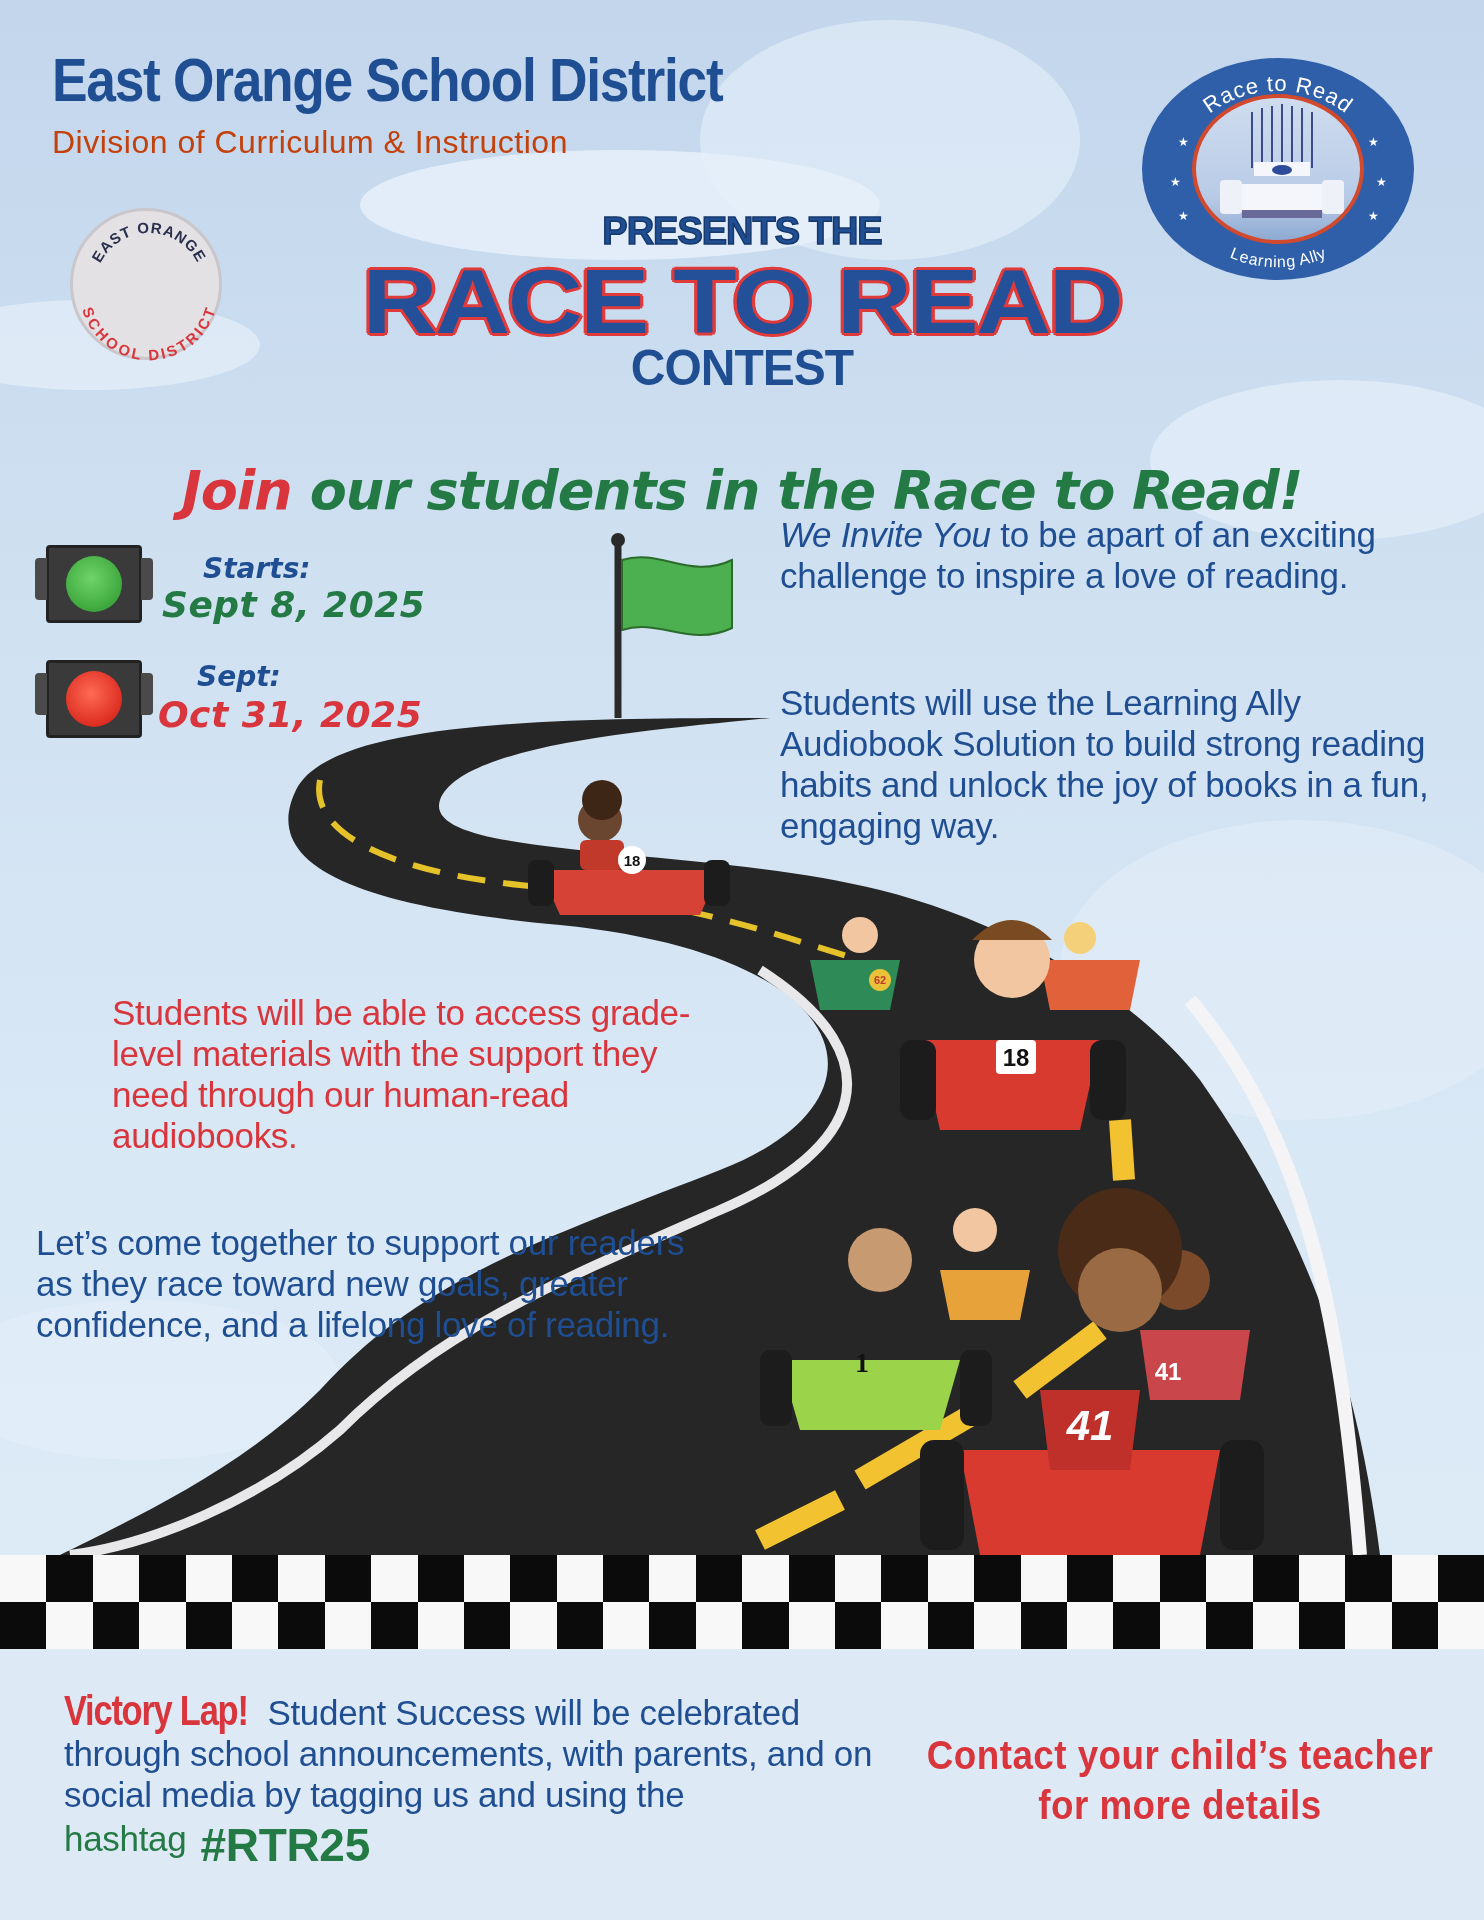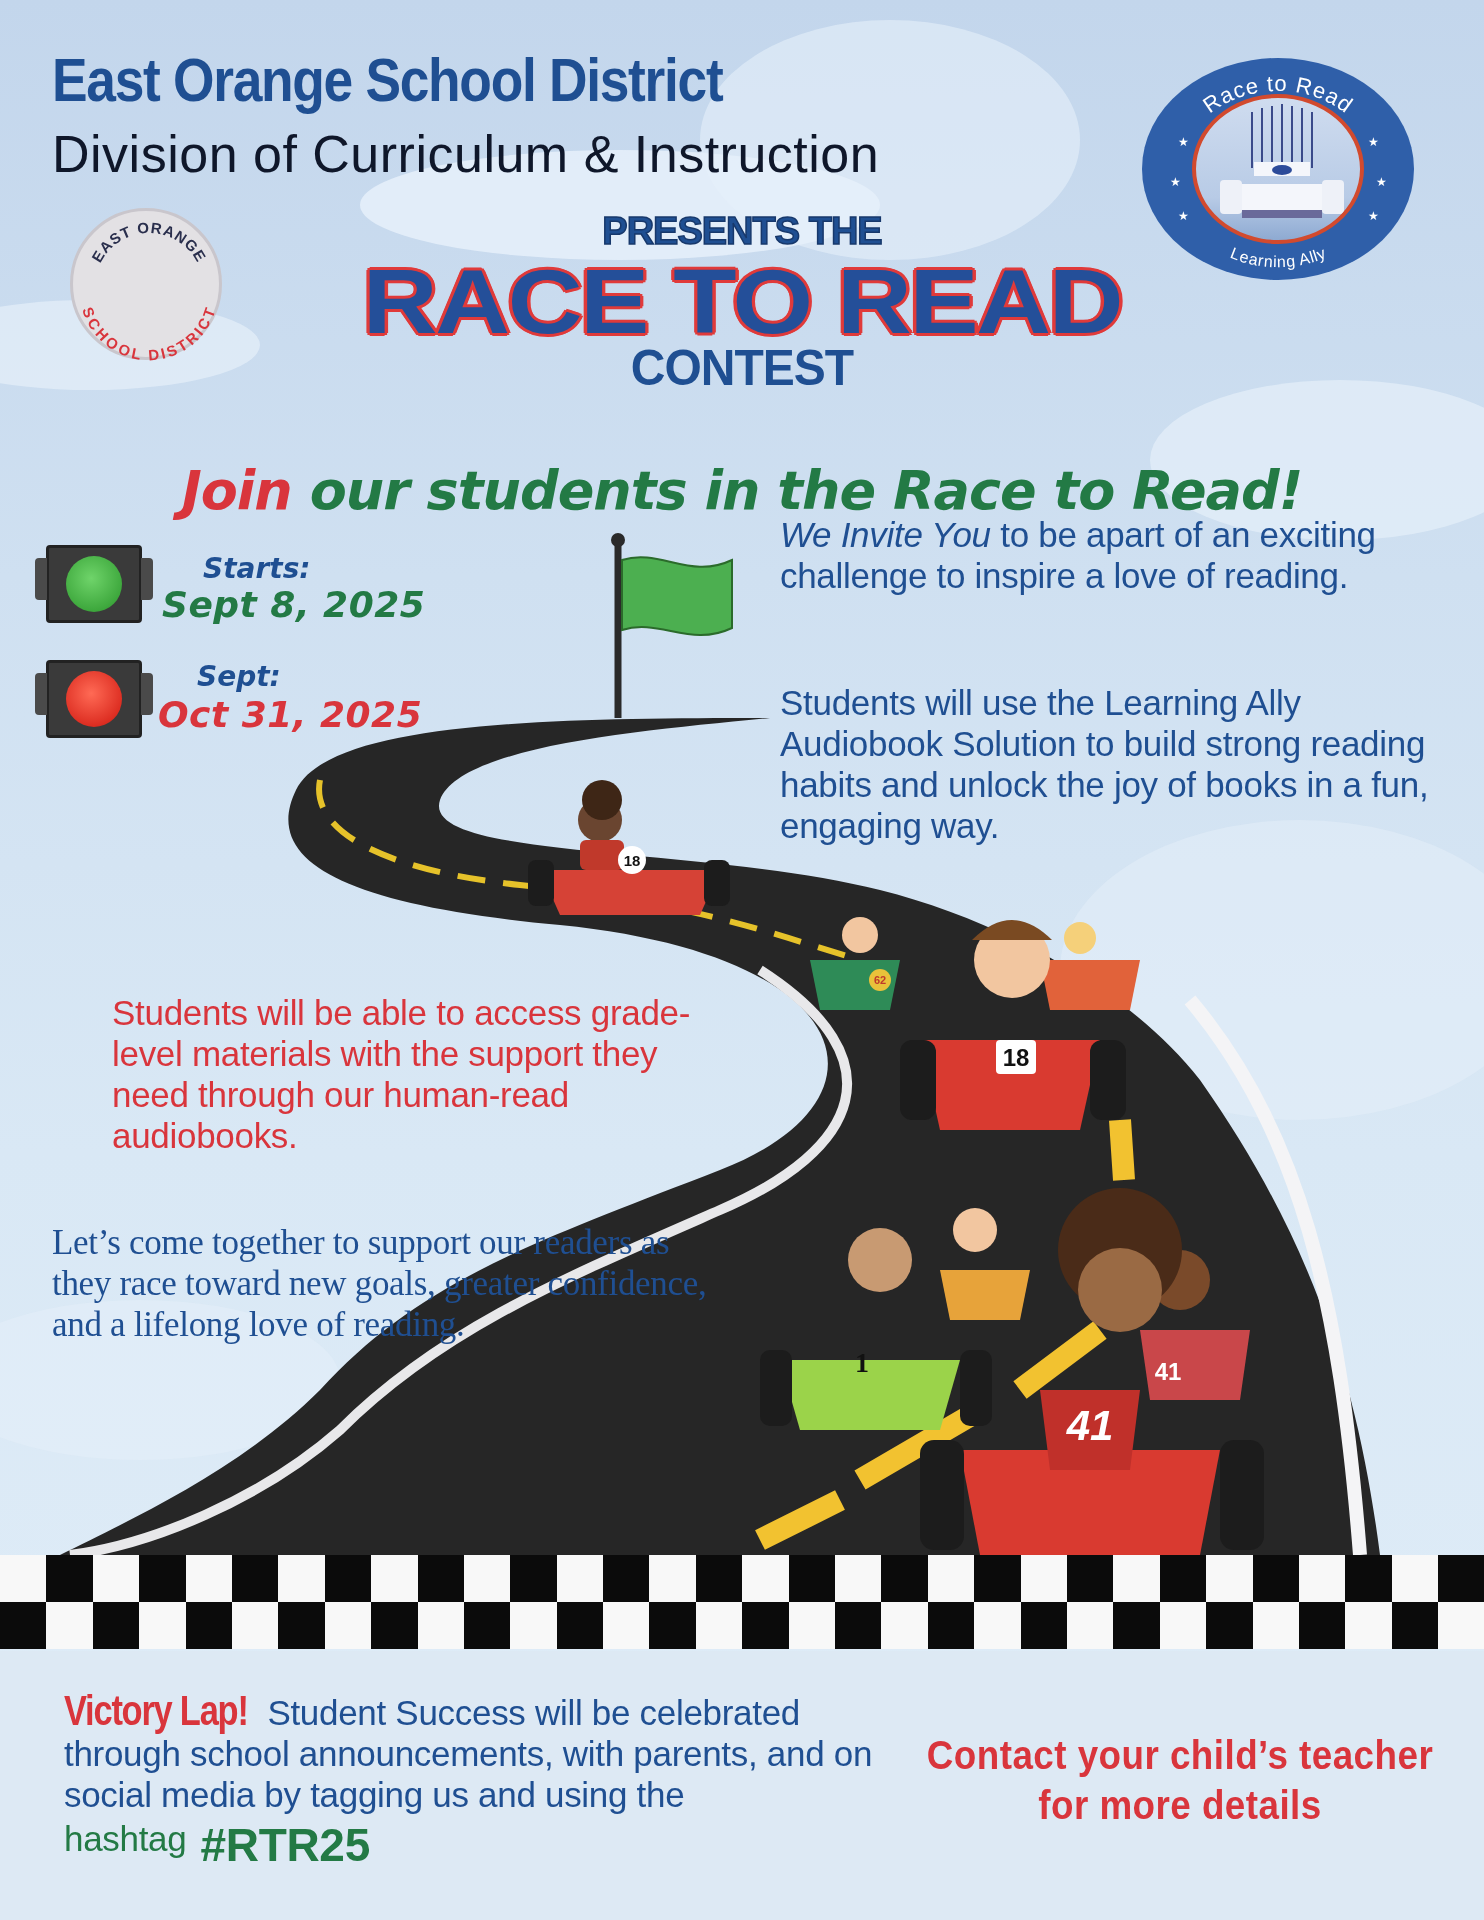--- a/index.html
+++ b/index.html
@@ -14,21 +14,21 @@
 
     
     .district-title {
       left: 52px; top: 44px;
       font-family: "Liberation Sans", sans-serif;
       font-weight: 700; font-size: 62px; color: #1f4f92;
       letter-spacing: -1.5px; transform: scaleX(.86); transform-origin: left top;
       white-space: nowrap;
     }
     .division {
-      left: 52px; top: 124px; font-size: 52px; color: #0f172a; letter-spacing: .5px; white-space: nowrap;
+      left: 52px; top: 124px; font-size: 32px; color: #c2410c; letter-spacing: .5px; white-space: nowrap;
     }
 
     
     .eo-logo {
       left: 70px; top: 208px; width: 152px; height: 152px; border-radius: 50%;
       background: #e3e1e4; border: 3px solid #c9c6cc;
       display: flex; align-items: center; justify-content: center;
     }
     .eo-inner {
       width: 112px; height: 112px; border-radius: 50%; background: #dbe6f3;
@@ -281,21 +281,21 @@
 <div class="abs date-label" style="left:162px;top:660px;">Sept:</div>
 <div class="abs date-value" style="left:158px;top:694px;color:#d9353c;">Oct 31, 2025</div>
 
 <div class="abs para" style="left:780px;top:514px;width:680px;">
   <em>We Invite You</em>
   <span>to be apart of an exciting challenge to inspire a love of reading.</span>
 </div>
 <div class="abs para" style="left:780px;top:682px;width:680px;">Students will use the Learning Ally Audiobook Solution to build strong reading habits and unlock the joy of books in a fun, engaging way.</div>
 
 <div class="abs para red" style="left:112px;top:992px;width:580px;">Students will be able to access grade-level materials with the support they need through our human-read audiobooks.</div>
-<div class="abs para" style="left:52px;top:1222px;width:660px;font-family:Liberation Serif, serif;">Let’s come together to support our readers as they race toward new goals, greater confidence, and a lifelong love of reading.</div>
+<div class="abs para" style="left:36px;top:1222px;width:660px;">Let’s come together to support our readers as they race toward new goals, greater confidence, and a lifelong love of reading.</div>
 
 <div class="abs" style="left:0;top:1555px;width:1484px;height:96px;">
   <div class="checker-row" id="row1" style="top:0;">
       <div style="background: rgb(248, 248, 248);"></div>
       <div style="background: rgb(11, 11, 11);"></div>
       <div style="background: rgb(248, 248, 248);"></div>
       <div style="background: rgb(11, 11, 11);"></div>
       <div style="background: rgb(248, 248, 248);"></div>
       <div style="background: rgb(11, 11, 11);"></div>
       <div style="background: rgb(248, 248, 248);"></div>

